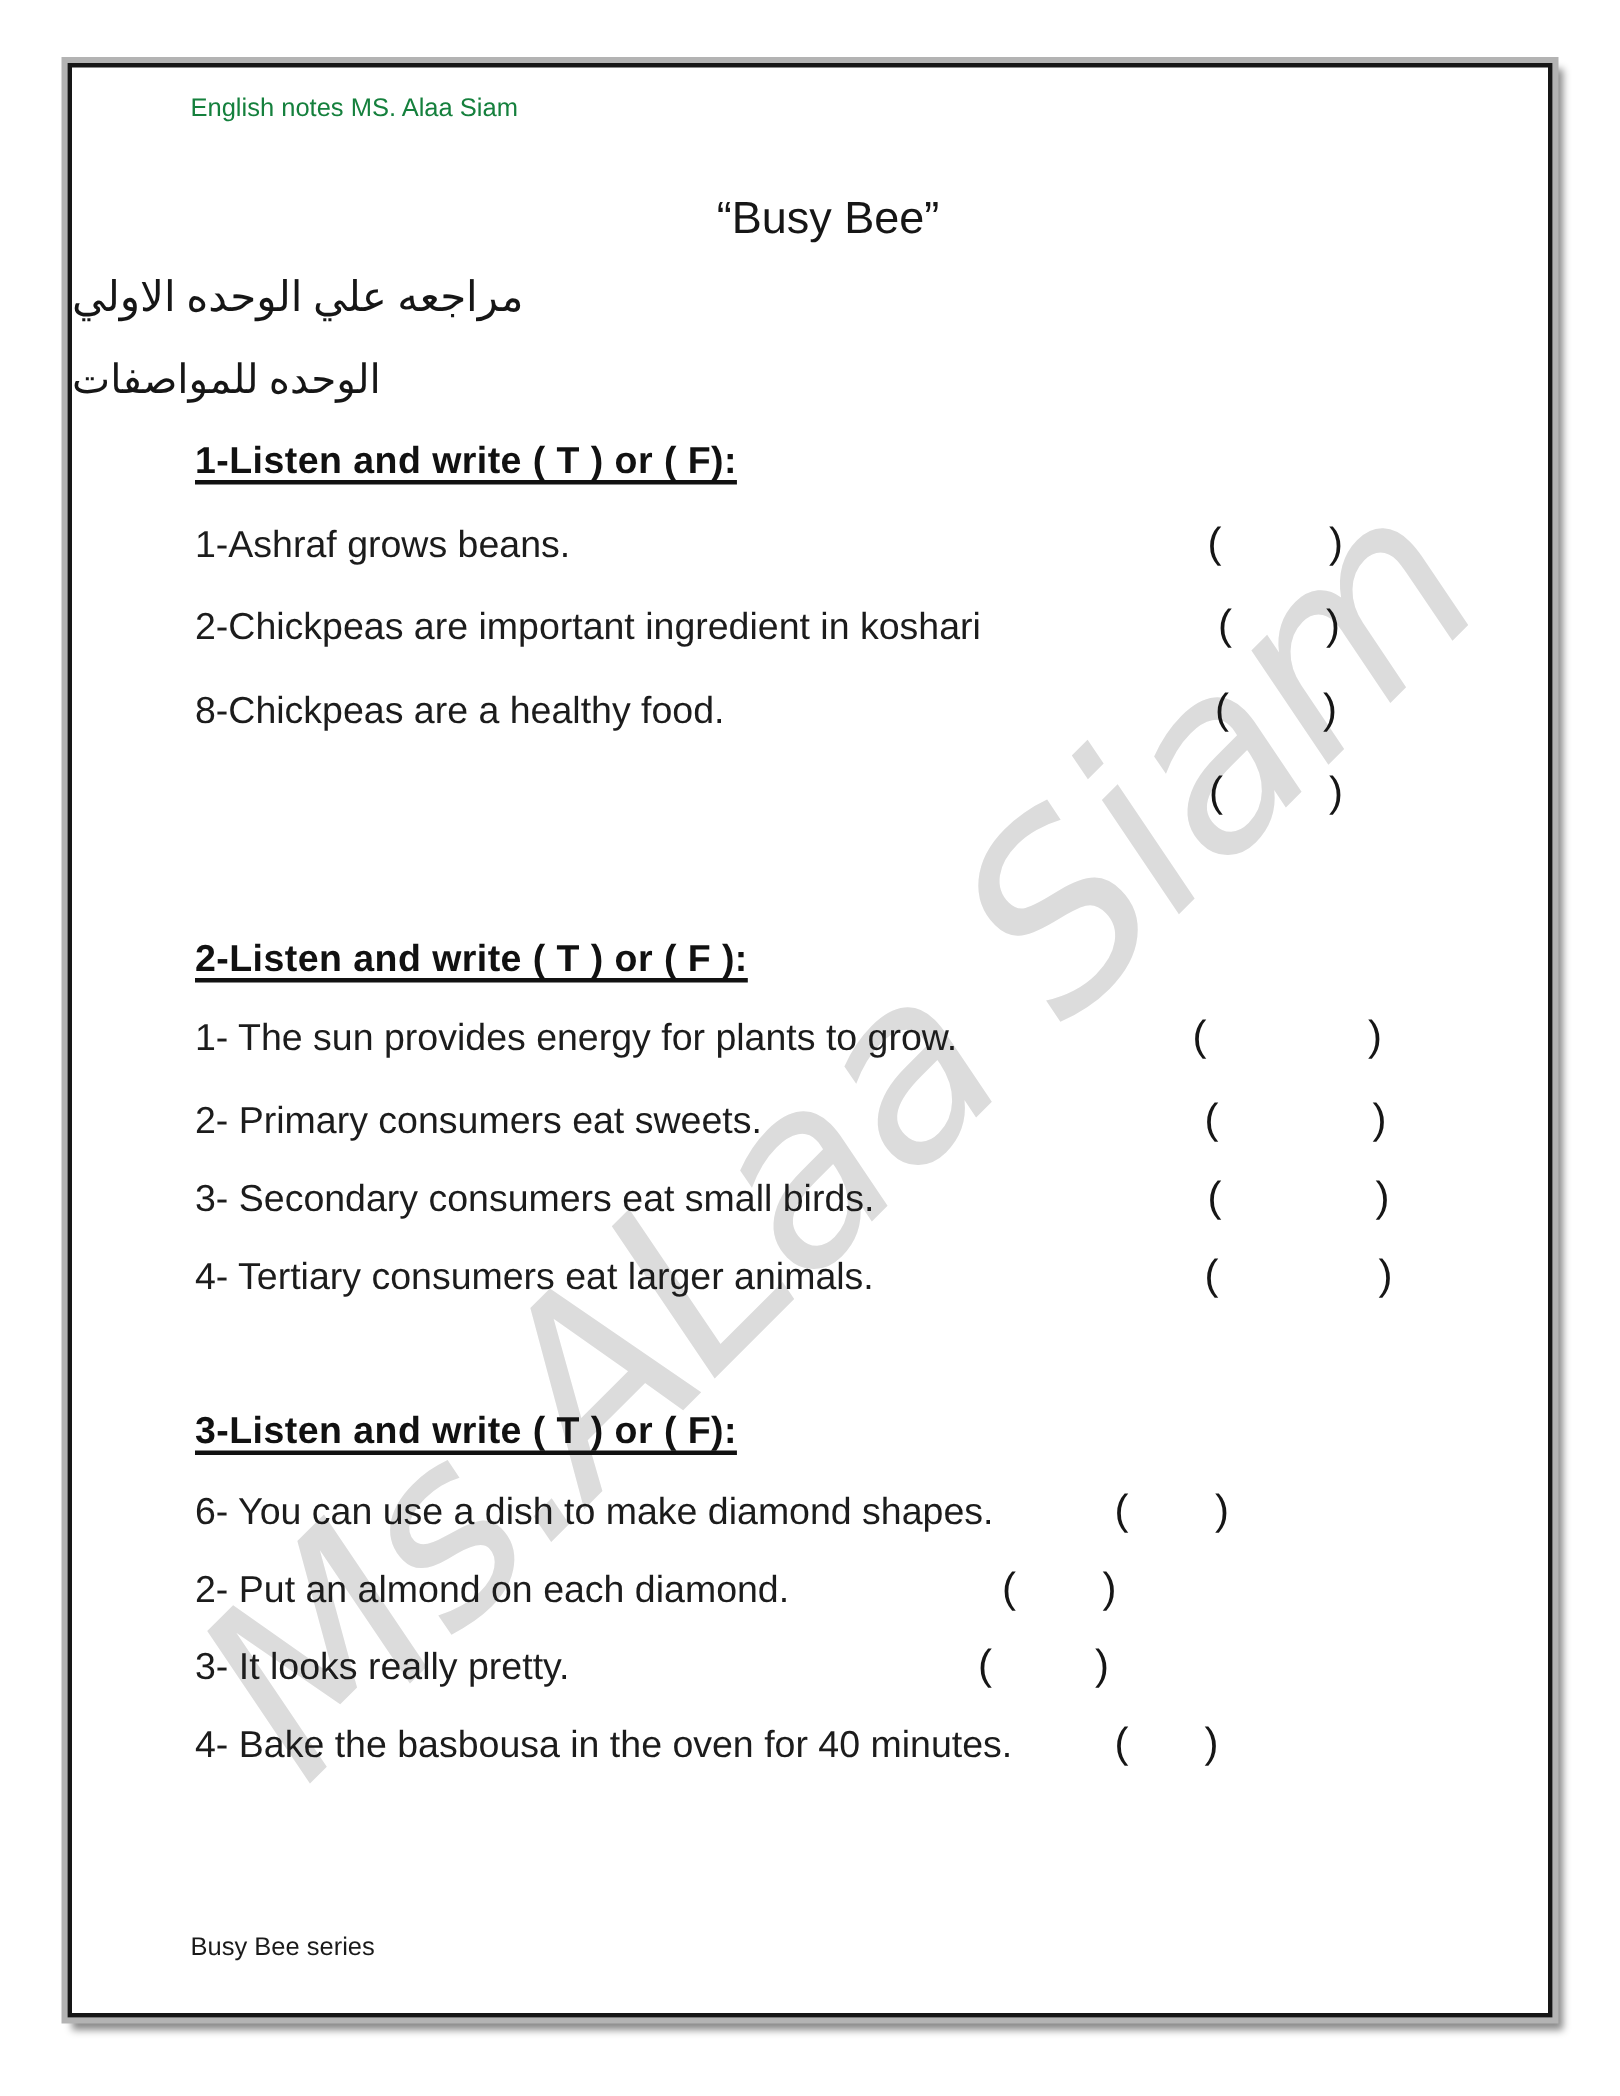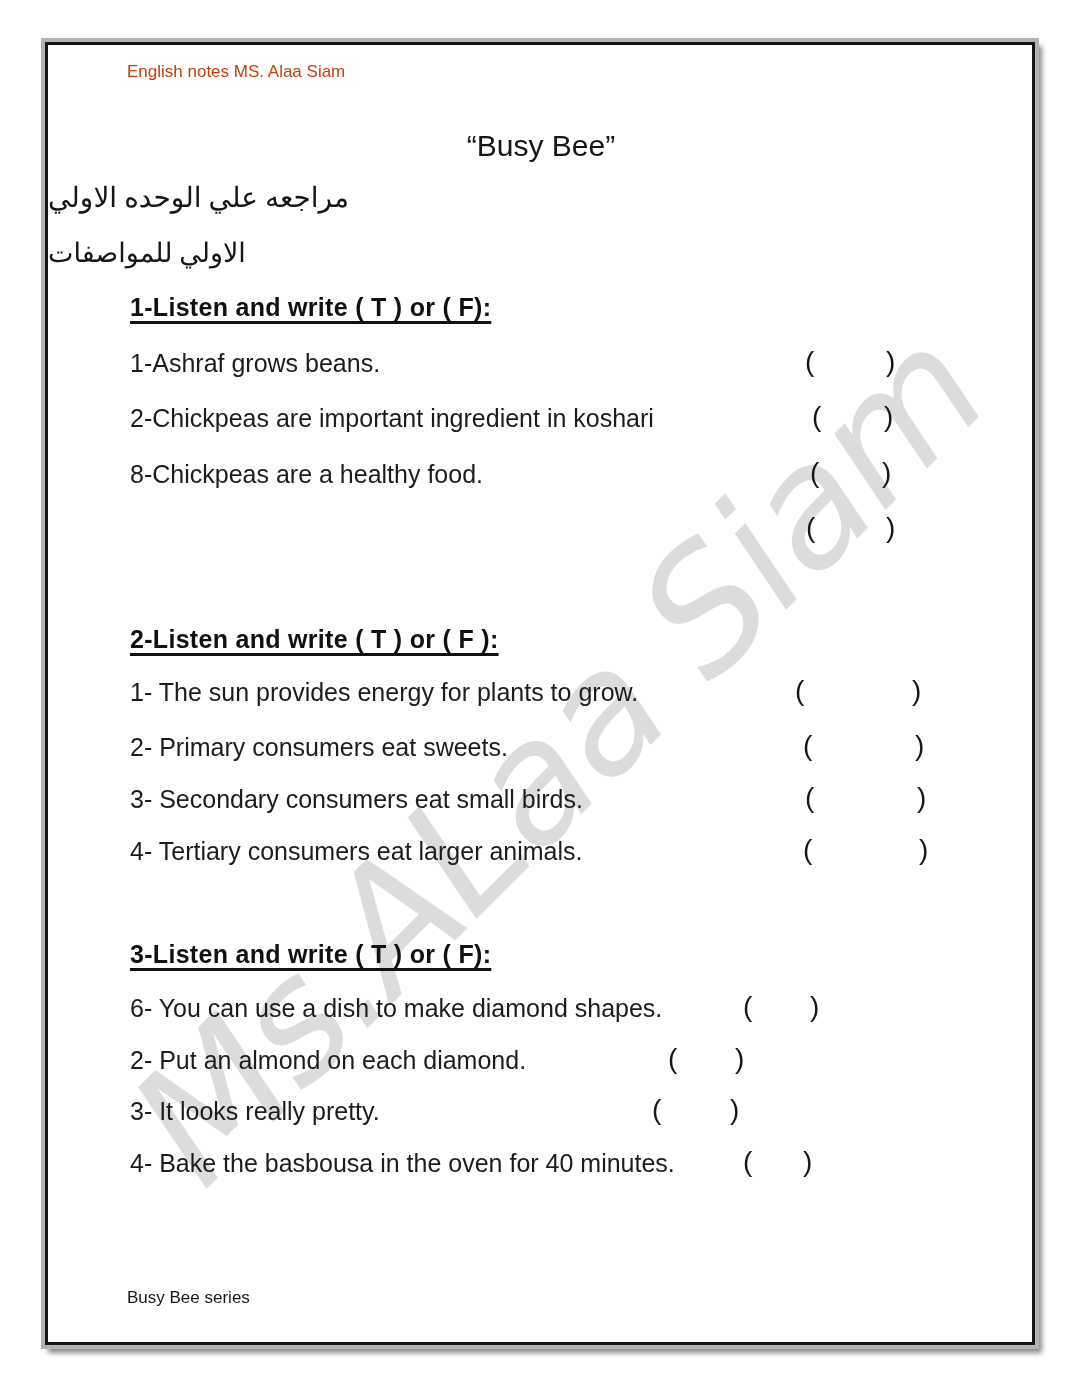--- a/index.html
+++ b/index.html
@@ -41,24 +41,24 @@
     white-space: nowrap;
     z-index: 0;
     user-select: none;
   }
   .content { position: absolute; inset: 0; z-index: 1; }
   .content > div { position: absolute; }
 
   .header-note {
     left: 79px; top: 17px;
     font-size: 17px;
-    color: #c2410c;
+    color: #15803d;
   }
   .title {
-    left: 1px; top: 84px; width: 100%;
+    left: 12px; top: 84px; width: 100%;
     text-align: center;
     font-size: 30px;
     color: #161616;
   }
   .arabic {
     left: 0; width: 100%;
     text-align: left;
     font-family: "Liberation Serif", serif;
     color: #161616;
     direction: rtl;
@@ -103,21 +103,21 @@
 
     <div class="watermark">Ms.ALaa Siam</div>
 
     <div class="content">
 
       <div class="header-note">English notes MS. Alaa Siam</div>
 
       <div class="title">“Busy Bee”</div>
 
       <div class="arabic ar1" dir="rtl">مراجعه علي الوحده الاولي</div>
-      <div class="arabic ar2" dir="rtl">الاولي للمواصفات</div>
+      <div class="arabic ar2" dir="rtl">الوحده للمواصفات</div>
 
       <div class="sec-heading" style="top:248px">1-Listen and write ( T ) or ( F):</div>
 
       <div class="q" style="top:304px">
         <span class="qt">1-Ashraf grows beans.</span>
         <span class="par" style="left:675px">(</span>
         <span class="par" style="left:756px">)</span>
       </div>
       <div class="q" style="top:359px">
         <span class="qt">2-Chickpeas are important ingredient in koshari</span>

